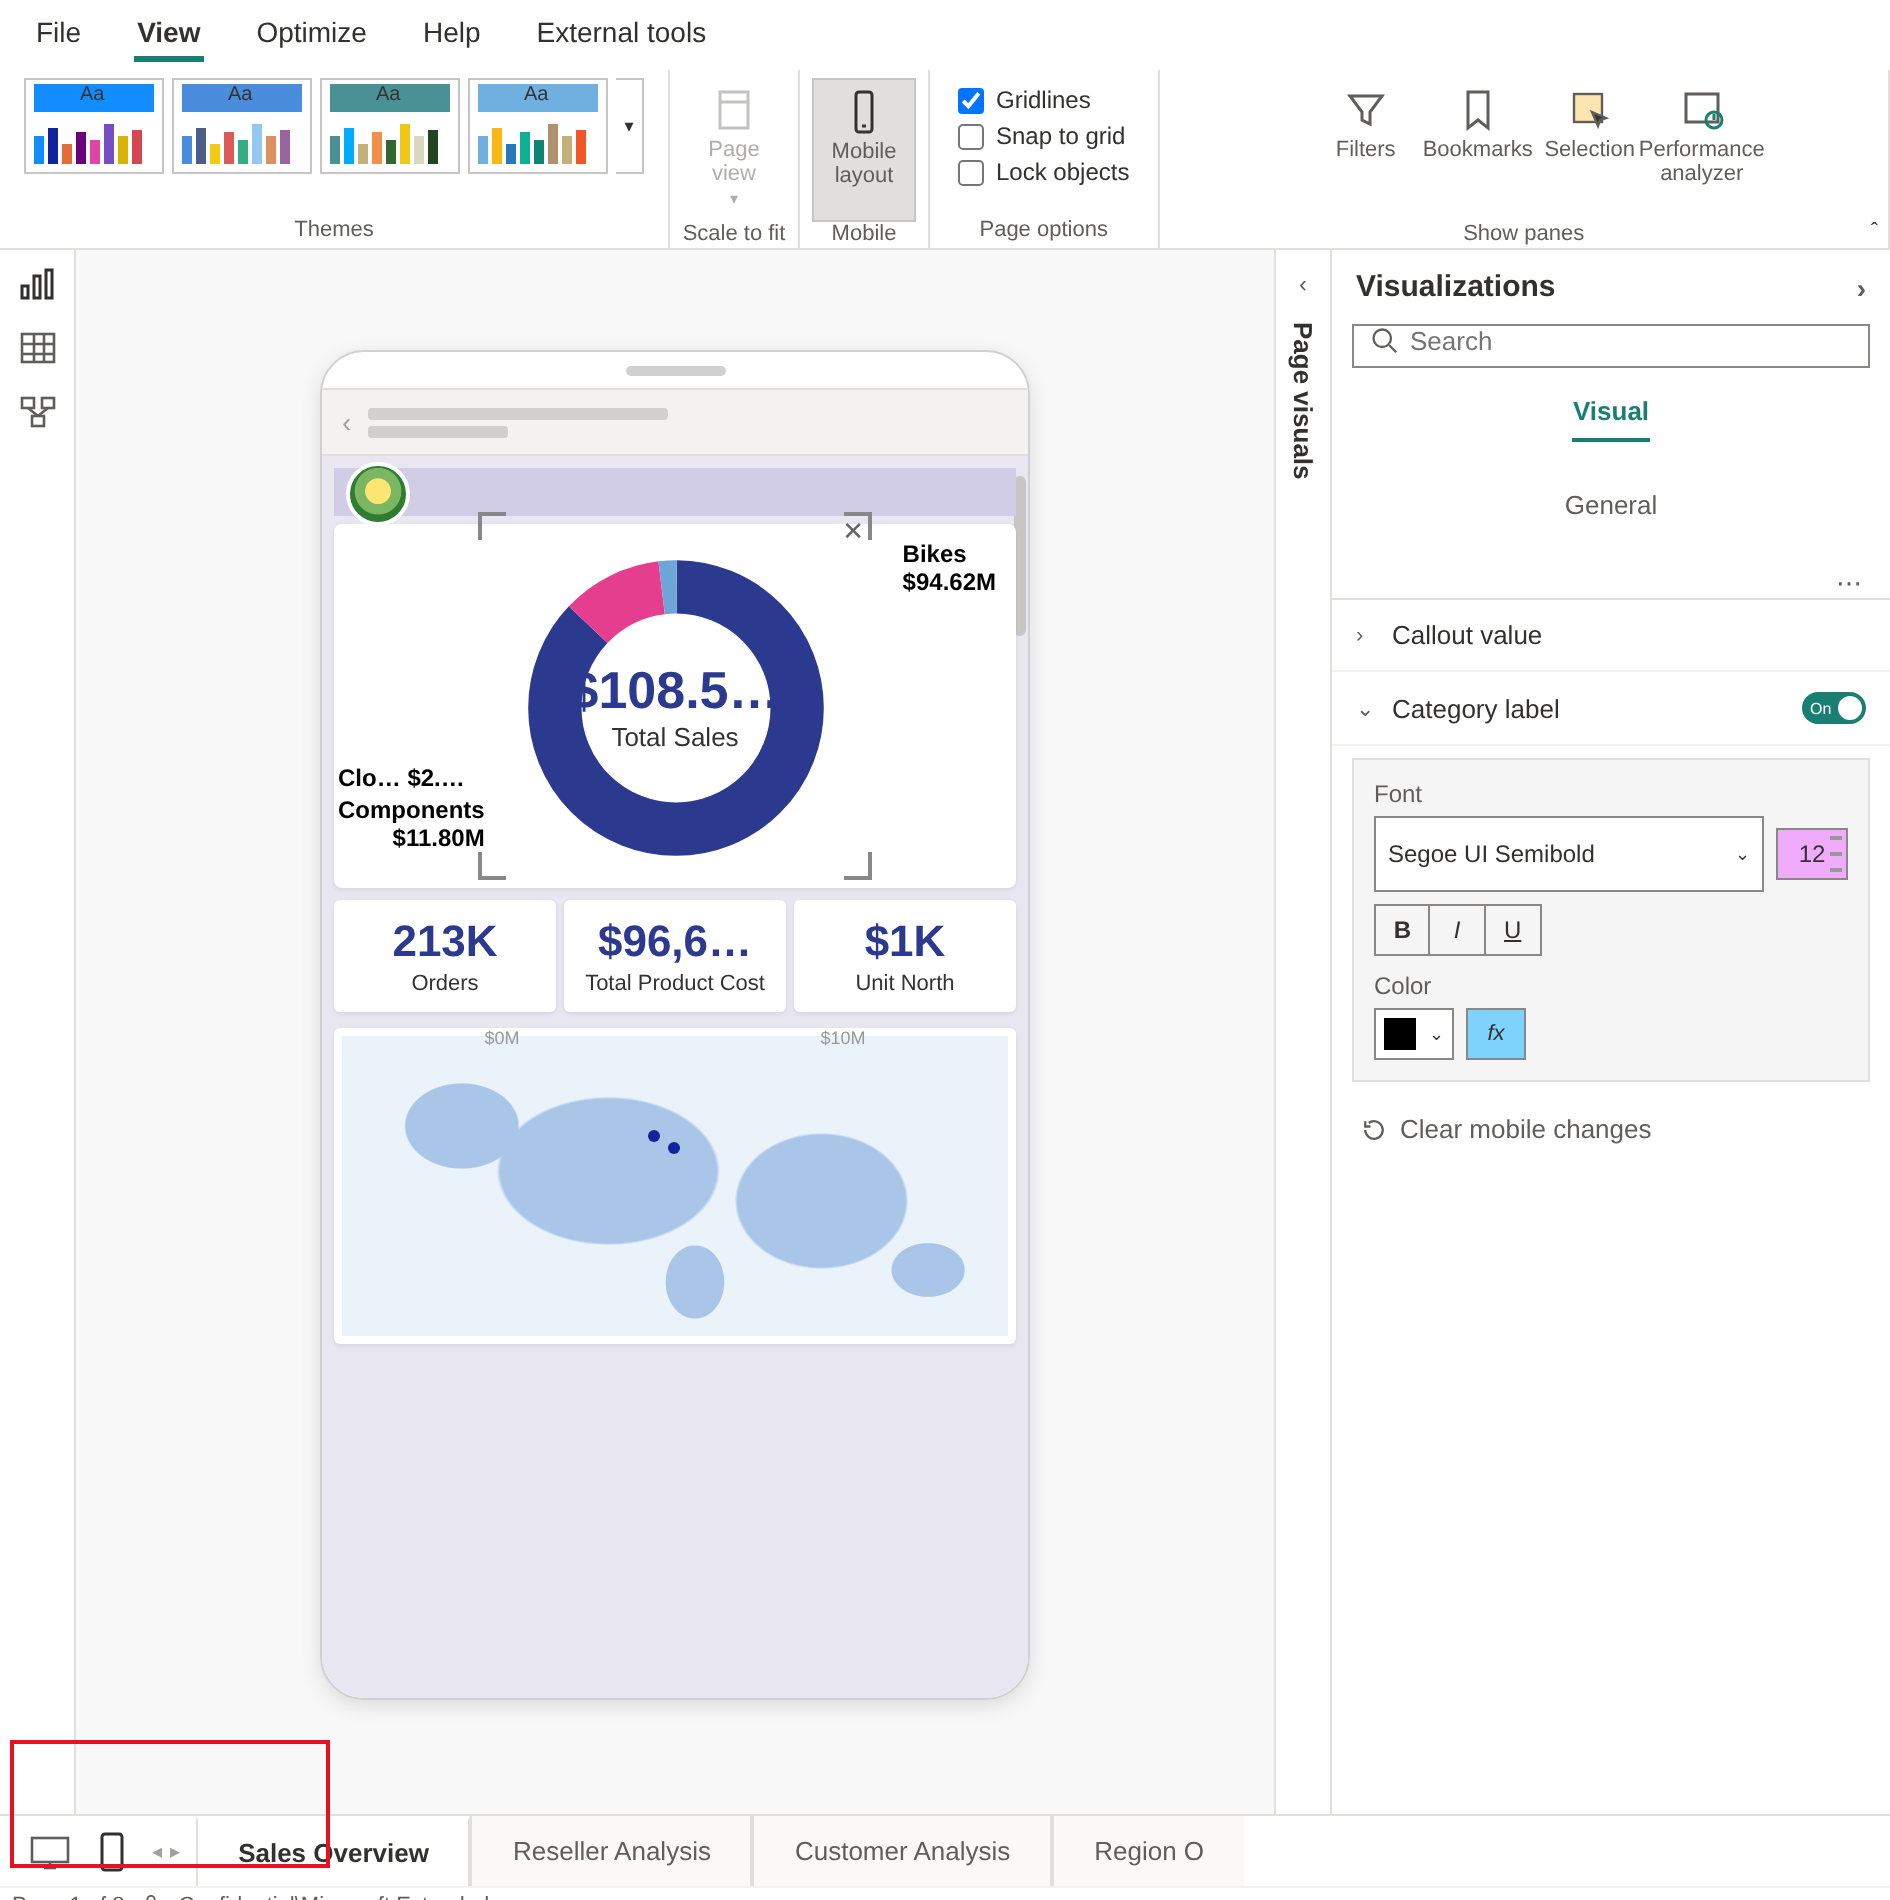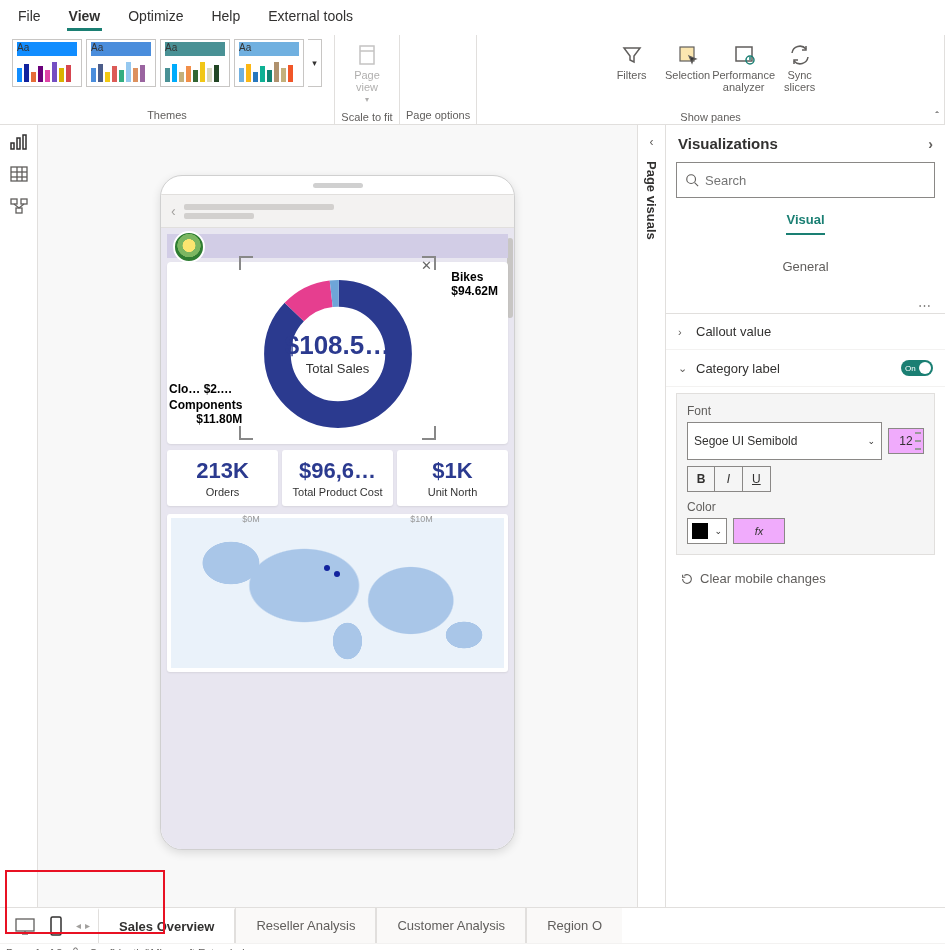--- a/index.html
+++ b/index.html
@@ -9,21 +9,21 @@
 .menubar { display: flex; gap: 24px; padding: 4px 16px; font-size: 14px; }
 .menuitem { padding: 4px 2px; cursor: pointer; }
 .menuitem.active { border-bottom: 3px solid #1a7f73; font-weight: 600; }
 
 
 .ribbon { display: flex; border-bottom: 1px solid #e1dfdd; height: 90px; position: relative; }
 .ribbon-group { display: flex; flex-direction: column; align-items: center; padding: 4px 6px 1px; border-right: 1px solid #e1dfdd; }
 .ribbon-group-label { font-size: 11px; color: #605e5c; margin-top: auto; padding-bottom: 2px; }
 .ribbon-row { display: flex; gap: 4px; align-items: flex-start; flex: 1; }
 .theme-thumb { width: 70px; height: 48px; border: 1px solid #c8c6c4; display: flex; flex-direction: column; padding: 2px 4px; cursor: pointer; background: #fff; }
-.theme-thumb .aa { font-size: 10px; color: #333; }
+.theme-thumb .aa { font-size: 10px; color: #333; padding-left: 23px; }
 .theme-bars { display: flex; gap: 2px; align-items: flex-end; height: 22px; margin-top: 4px; }
 .theme-bars span { width: 5px; }
 .t1 span:nth-child(1){height:14px;background:#118dff;} .t1 span:nth-child(2){height:18px;background:#12239e;} .t1 span:nth-child(3){height:10px;background:#e66c37;} .t1 span:nth-child(4){height:16px;background:#6b007b;} .t1 span:nth-child(5){height:12px;background:#e044a7;} .t1 span:nth-child(6){height:20px;background:#744ec2;} .t1 span:nth-child(7){height:14px;background:#d9b300;} .t1 span:nth-child(8){height:17px;background:#d64550;}
 .t2 span:nth-child(1){height:14px;background:#4a8ddc;} .t2 span:nth-child(2){height:18px;background:#4c5d8a;} .t2 span:nth-child(3){height:10px;background:#f3c911;} .t2 span:nth-child(4){height:16px;background:#dc5b57;} .t2 span:nth-child(5){height:12px;background:#33ae81;} .t2 span:nth-child(6){height:20px;background:#95c8f0;} .t2 span:nth-child(7){height:14px;background:#dd915f;} .t2 span:nth-child(8){height:17px;background:#9a64a0;}
 .t3 span:nth-child(1){height:14px;background:#499195;} .t3 span:nth-child(2){height:18px;background:#00acfc;} .t3 span:nth-child(3){height:10px;background:#c4b07b;} .t3 span:nth-child(4){height:16px;background:#f18f49;} .t3 span:nth-child(5){height:12px;background:#326633;} .t3 span:nth-child(6){height:20px;background:#f1c716;} .t3 span:nth-child(7){height:14px;background:#d8d7bf;} .t3 span:nth-child(8){height:17px;background:#224624;}
 .t4 span:nth-child(1){height:14px;background:#70b0e0;} .t4 span:nth-child(2){height:18px;background:#fcb714;} .t4 span:nth-child(3){height:10px;background:#2878bd;} .t4 span:nth-child(4){height:16px;background:#0eb194;} .t4 span:nth-child(5){height:12px;background:#108372;} .t4 span:nth-child(6){height:20px;background:#af916d;} .t4 span:nth-child(7){height:14px;background:#c4b07b;} .t4 span:nth-child(8){height:17px;background:#f15628;}
 .theme-expand { width: 14px; height: 48px; border: 1px solid #c8c6c4; border-left: none; display:flex; align-items:center; justify-content:center; font-size:9px; cursor:pointer; }
 
 .ribbon-btn { display:flex; flex-direction:column; align-items:center; justify-content:flex-start; width:52px; height:72px; padding:4px 2px; cursor:pointer; font-size:11px; color:#605e5c; text-align:center; gap:2px; }
 .ribbon-btn svg { width:24px; height:24px; }
@@ -100,21 +100,21 @@
 
 
 .side-tab { width:28px; border-left:1px solid #e1dfdd; display:flex; flex-direction:column; align-items:center; padding-top:10px; }
 .side-tab .chev { font-size:12px; color:#605e5c; cursor:pointer; margin-bottom:12px; }
 .vtext { writing-mode:vertical-rl; font-size:13px; color:#323130; font-weight:600; }
 
 
 .viz-pane { width:280px; border-left:1px solid #e1dfdd; display:flex; flex-direction:column; background:#fff; }
 .viz-head { display:flex; align-items:center; justify-content:space-between; padding:10px 12px; font-size:15px; font-weight:600; }
 .viz-head .exp { font-size:14px; color:#605e5c; cursor:pointer; }
-.searchbox { margin:0 10px 8px; border:1px solid #8a8886; height:36px; display:flex; align-items:center; padding:0 8px; gap:6px; }
+.searchbox { margin:0 10px 8px; border:1px solid #8a8886; height:22px; display:flex; align-items:flex-start; padding:0 8px; gap:6px; }
 .searchbox svg { width:14px; height:14px; }
 .searchbox input { border:none; outline:none; flex:1; font-size:13px; }
 .tabs { display:flex; gap:18px; padding:0 12px; border-bottom:1px solid #e1dfdd; align-items:center;flex-direction:column; }
 .tabs .tab { padding:6px 0; font-size:13px; cursor:pointer; color:#605e5c; }
 .tabs .tab.active { color:#1a7f73; border-bottom:2px solid #1a7f73; font-weight:600; }
 .tabs .more { margin-left:auto; letter-spacing:2px; color:#605e5c; cursor:pointer; }
 
 .format-section { padding:10px 12px; border-bottom:1px solid #f3f2f1; display:flex; align-items:center; gap:6px; cursor:pointer; font-size:13px; }
 .format-section .chev { font-size:11px; color:#605e5c; width:12px; }
 .toggle { margin-left:auto; width:32px; height:16px; border-radius:8px; background:#1a7f73; position:relative; font-size:8px; color:#fff; display:flex; align-items:center; padding-left:4px; }
@@ -126,21 +126,21 @@
 .fb-row { display:flex; gap:6px; align-items:center; }
 .fb-select { flex:1; border:1px solid #8a8886; height:38px; background:#fff; display:flex; align-items:center; justify-content:space-between; padding:0 6px; cursor:pointer; }
 .fb-num { width:36px; border:1px solid #8a8886; height:26px; background:#f0abfc; display:flex; align-items:center; justify-content:center; position:relative; }
 .fb-num::after { content:""; position:absolute; right:2px; top:3px; width:6px; height:18px; background:linear-gradient(#999 0 2px,transparent 2px 8px,#999 8px 10px,transparent 10px 16px,#999 16px 18px);}
 .style-btns { display:flex; border:1px solid #8a8886; height:26px; margin-top:6px; width:84px; }
 .style-btns div { width:28px; display:flex; align-items:center; justify-content:center; cursor:pointer; border-right:1px solid #8a8886; font-family:Georgia,serif; }
 .style-btns div:last-child { border-right:none; }
 .color-swatch { width:40px; height:26px; border:1px solid #8a8886; display:flex; align-items:center; background:#fff; cursor:pointer; }
 .color-swatch .sw { width:16px; height:16px; margin-left:4px; }
 .color-swatch .dd { margin-left:auto; margin-right:4px; font-size:9px; }
-.fx-btn { width:52px; height:26px; border:1px solid #8a8886; background:#f0abfc; display:flex; align-items:center; justify-content:center; cursor:pointer; font-style:italic; font-size:11px; }
+.fx-btn { width:30px; height:26px; border:1px solid #8a8886; background:#7dd3fc; display:flex; align-items:center; justify-content:center; cursor:pointer; font-style:italic; font-size:11px; }
 
 .clear-row { display:flex; align-items:center; gap:6px; padding:10px 14px; color:#605e5c; font-size:13px; cursor:pointer; }
 
 
 .bottom-bar { height:36px; border-top:1px solid #e1dfdd; display:flex; align-items:stretch; position:relative; }
 .view-icons { display:flex; align-items:center; gap:14px; padding:0 14px; }
 .nav-arrows { display:flex; align-items:center; gap:4px; font-size:10px; color:#a19f9d; padding-right:8px; }
 .page-tab { padding:0 20px; display:flex; align-items:center; font-size:13px; border-right:1px solid #e1dfdd; border-left:1px solid #e1dfdd; cursor:pointer; white-space:nowrap; background:#faf9f8; color:#605e5c; }
 .page-tab.active { background:#fff; font-weight:600; color:#323130; border-top:2px solid #fff; }
 
@@ -227,55 +227,79 @@
             <rect x="5" y="3" width="14" height="18"></rect>
             <line x1="5" y1="8" x2="19" y2="8"></line>
           </svg>
         <span>Page view</span>
           <span style="font-size:8px">▾</span>
       </div>
     </div>
     <div class="ribbon-group-label">Scale to fit</div>
   </div>
 
-
   <div class="ribbon-group">
+    <div class="ribbon-row">
+      <div class="ribbon-btn active">
+        <svg viewBox="0 0 24 24" fill="none" stroke="#333" stroke-width="1.5">
+            <rect x="8" y="2" width="8" height="20" rx="1.5"></rect>
+            <line x1="11" y1="19" x2="13" y2="19"></line>
+          </svg>
+        <span>Mobile layout</span>
+      </div>
+    </div>
+    <div class="ribbon-group-label">Mobile</div>
+  </div>
+
+  <div class="ribbon-group">
+    <div class="page-options">
+      <label>
+          <input type="checkbox" checked="" style=""> 
+          <span>Gridlines</span>
+        </label>
+      <label>
+          <input type="checkbox" style=""> 
+          <span>Snap to grid</span>
+        </label>
+      <label>
+          <input type="checkbox" style=""> 
+          <span>Lock objects</span>
+        </label>
+    </div>
     <div class="ribbon-group-label">Page options</div>
   </div>
 
   <div class="ribbon-group" style="flex:1;">
     <div class="ribbon-row" style="padding-left:10px;">
       <div class="ribbon-btn">
           <svg viewBox="0 0 24 24" fill="none" stroke="#605e5c" stroke-width="1.5">
             <path d="M4 5h16l-6 8v6l-4-2v-4z"></path>
           </svg>
           <span>Filters</span>
         </div>
       <div class="ribbon-btn">
+          <svg viewBox="0 0 24 24" fill="none" stroke="#605e5c" stroke-width="1.5">
+            <path d="M7 3h10v18l-5-4-5 4z"></path>
+          </svg>
+          <span>Bookmarks</span>
+        </div>
+      <div class="ribbon-btn">
           <svg viewBox="0 0 24 24" fill="#f7b500" stroke="#605e5c" stroke-width="1.2">
             <rect x="4" y="4" width="14" height="14" fill="#fbe6b0"></rect>
             <path d="M13 13l7 3-3 1-1 3z" fill="#333"></path>
           </svg>
           <span>Selection</span>
         </div>
       <div class="ribbon-btn">
           <svg viewBox="0 0 24 24" fill="none" stroke="#605e5c" stroke-width="1.5">
             <rect x="4" y="4" width="16" height="14"></rect>
             <circle cx="18" cy="17" r="4" stroke="#1a7f73"></circle>
             <line x1="18" y1="17" x2="18" y2="14" stroke="#1a7f73"></line>
           </svg>
           <span>Performance analyzer</span>
-        </div>
-      <div class="ribbon-btn">
-          <svg viewBox="0 0 24 24" fill="none" stroke="#605e5c" stroke-width="1.5">
-            <path d="M4 10a8 8 0 0 1 14-4"></path>
-            <path d="M20 14a8 8 0 0 1-14 4"></path>
-            <path d="M18 3v4h-4M6 21v-4h4"></path>
-          </svg>
-          <span>Sync slicers</span>
         </div>
     </div>
     <div class="ribbon-group-label">Show panes</div>
   </div>
   <div class="ribbon-collapse">ˆ</div>
 </div>
 
 <div class="main">
   <div class="left-rail">
     <div><svg viewBox="0 0 20 18" fill="none" stroke="#323130" stroke-width="1.5">

